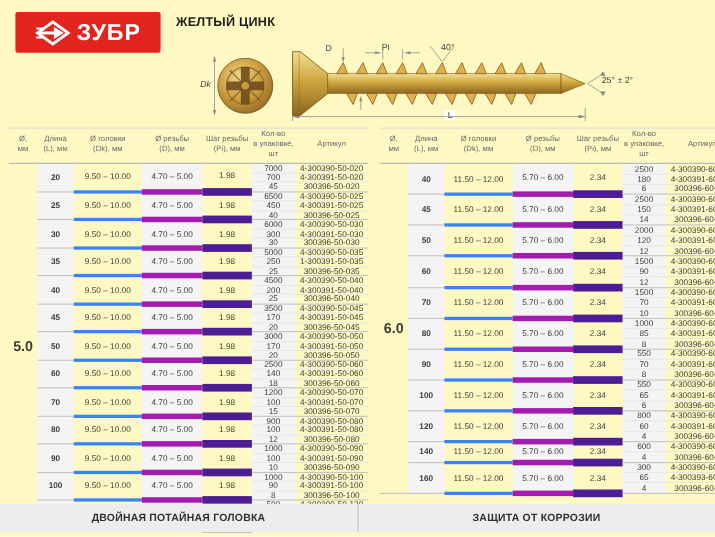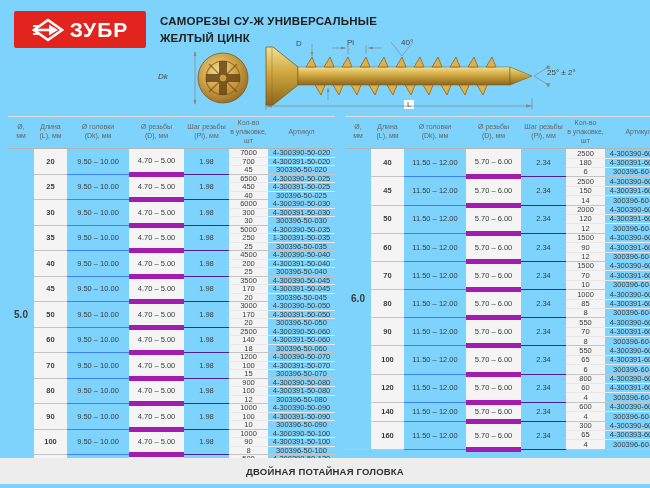--- a/index.html
+++ b/index.html
@@ -1,52 +1,52 @@
 <!DOCTYPE html>
 <html><head>
 <meta charset="utf-8">
 <style>
   html,body{margin:0;padding:0;background:#fff;}
-  .page{position:relative;width:650px;height:488px;background:#7dd3fc;overflow:hidden;
+  .page{position:relative;width:650px;height:488px;background:#fef9c3;overflow:hidden;
         font-family:"Liberation Sans",sans-serif;color:#3c3c3c;}
 
   
   .logo{position:absolute;left:14px;top:11px;width:132px;height:37px;border-radius:2px;
         display:flex;align-items:center;justify-content:center;gap:6px;}
   .logo-text{color:#fff;font-weight:bold;font-size:21px;letter-spacing:1px;line-height:1;}
   .title{position:absolute;left:160px;top:13px;font-weight:bold;font-size:11.5px;
          line-height:1.45;color:#1d1d1b;letter-spacing:.2px;}
 
   
   .diagram{position:absolute;left:158px;top:40px;width:490px;height:74px;}
   .topview{position:absolute;left:34px;top:9px;}
   .sideview{position:absolute;left:100px;top:0;}
   .dim-label{position:absolute;font-size:8px;color:#444;white-space:nowrap;}
-  #lbl-dk{left:0;top:32px;font-style:italic;}
+  #lbl-dk{left:24px;top:32px;font-style:italic;}
   #lbl-d{left:138px;top:-1px;}
   #lbl-pi{left:189px;top:-2px;}
   #lbl-40{left:243px;top:-2px;}
   #lbl-25{left:389px;top:28px;}
   #lbl-l{left:246px;top:60px;background:#fff;padding:0 3px;}
 
   
   .tables{position:absolute;left:8px;top:116px;width:636px;display:flex;gap:10px;}
   table.spec{border-collapse:collapse;table-layout:fixed;width:313px;height:336px;
              font-size:7.5px;color:#3c3c3c;border-top:1px solid #dcdcdc;border-bottom:1px solid #c4c4c4;}
   table.spec th{font-weight:normal;font-size:7px;color:#666;line-height:1.25;
                 border-bottom:1px solid #b3b3b3;padding:2px 1px 3px;text-align:center;vertical-align:middle;}
   table.spec th span{display:block;}
   table.spec td{padding:0 3px;line-height:1;vertical-align:middle;text-align:center;}
   .c0{width:24px;} .c1{width:31px;} .c2{width:60px;} .c3{width:53px;}
   .c4{width:43px;} .c5{width:37px;} .c6{width:65px;}
-  td.c-diam{font-weight:bold;font-size:10px;border-bottom:1px solid #c4c4c4;}
+  td.c-diam{font-weight:bold;font-size:13px;border-bottom:1px solid #c4c4c4;}
   td.c-len{font-weight:bold;background:#f4f4f4;border-bottom:1px solid #c4c4c4;}
-  td.c-head{border-bottom:1px solid #3b82f6;}
+  td.c-head{border-bottom:3px solid #3b82f6;}
   td.c-thread{background:#f4f4f4;border-bottom:5px solid #a21caf;}
-  td.c-pitch{border-bottom:1px solid #4c1d95;}
+  td.c-pitch{border-bottom:7px solid #4c1d95;}
   td.c-qty{background:#f4f4f4;text-align:right;padding-right:6px;border-bottom:1px solid #e7e7e7;}
   td.c-art{text-align:right;padding-right:5px;border-bottom:1px solid #e7e7e7;white-space:nowrap;}
   tr.g-end td.c-qty, tr.g-end td.c-art{border-bottom:1px solid #c4c4c4;}
 
   
   .footer{position:absolute;left:0;bottom:4px;width:650px;height:26px;background:#ededed;
           display:flex;align-items:stretch;}
   .footer .f-item{flex:1;display:flex;align-items:center;justify-content:center;
                   font-weight:bold;font-size:9.5px;color:#2f2f2f;letter-spacing:.2px;}
   .footer .f-item + .f-item{border-left:1px solid #c3c3c3;}
@@ -60,21 +60,20 @@
     <svg width="32" height="24" viewBox="0 0 32 24">
       <polygon points="16,2 30,12 16,22 2,12" fill="none" stroke="#fff" stroke-width="2.6"></polygon>
       <line x1="1" y1="8" x2="9" y2="8" stroke="#fff" stroke-width="1.8"></line>
       <line x1="1" y1="16" x2="9" y2="16" stroke="#fff" stroke-width="1.8"></line>
       <line x1="3" y1="12" x2="18" y2="12" stroke="#fff" stroke-width="2.6"></line>
       <polygon points="17,6.5 26,12 17,17.5" fill="#fff"></polygon>
     </svg>
     <span class="logo-text">ЗУБР</span>
   </div>
   <div class="title">
-    <div>САМОРЕЗЫ СУ-Ж УНИВЕРСАЛЬНЫЕ</div>
     <div>ЖЕЛТЫЙ ЦИНК</div>
   </div>
 
   <div class="diagram">
     <span class="dim-label" id="lbl-dk">Dk</span>
     <svg class="topview" width="58" height="58" viewBox="0 0 58 58">
       <defs>
         <radialGradient id="gHead" cx="40%" cy="35%" r="75%">
           <stop offset="0%" stop-color="#f0d98b"></stop>
             <stop offset="55%" stop-color="#c99a3e"></stop>
@@ -620,14 +619,15 @@
           <tr class="g-end">
             <td class="c5 c-qty">4</td>
             <td class="c6 c-art">300396-60-160</td>
           </tr>
         </tbody>
       </table>
   </div>
 
   <div class="footer">
     <div class="f-item">ДВОЙНАЯ ПОТАЙНАЯ ГОЛОВКА</div>
+    <div class="f-item">ЗАЩИТА ОТ КОРРОЗИИ</div>
   </div>
 </div>
 
 </body></html>

